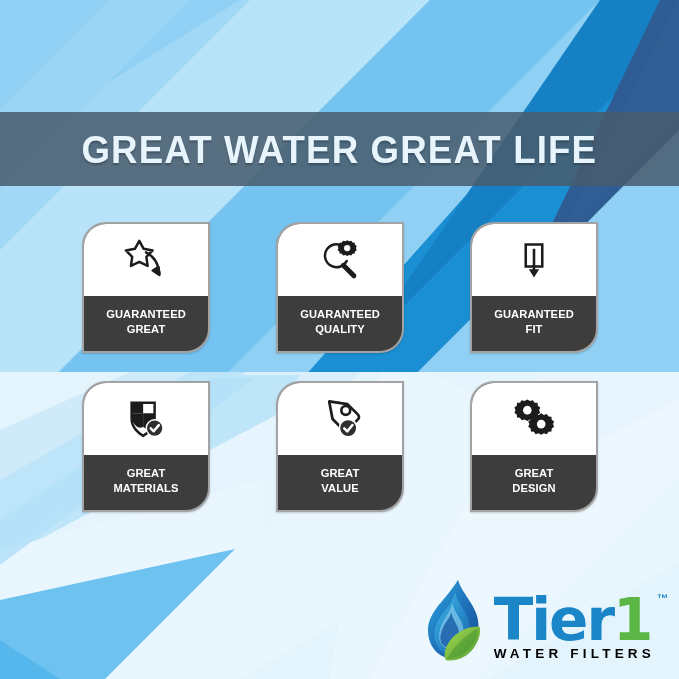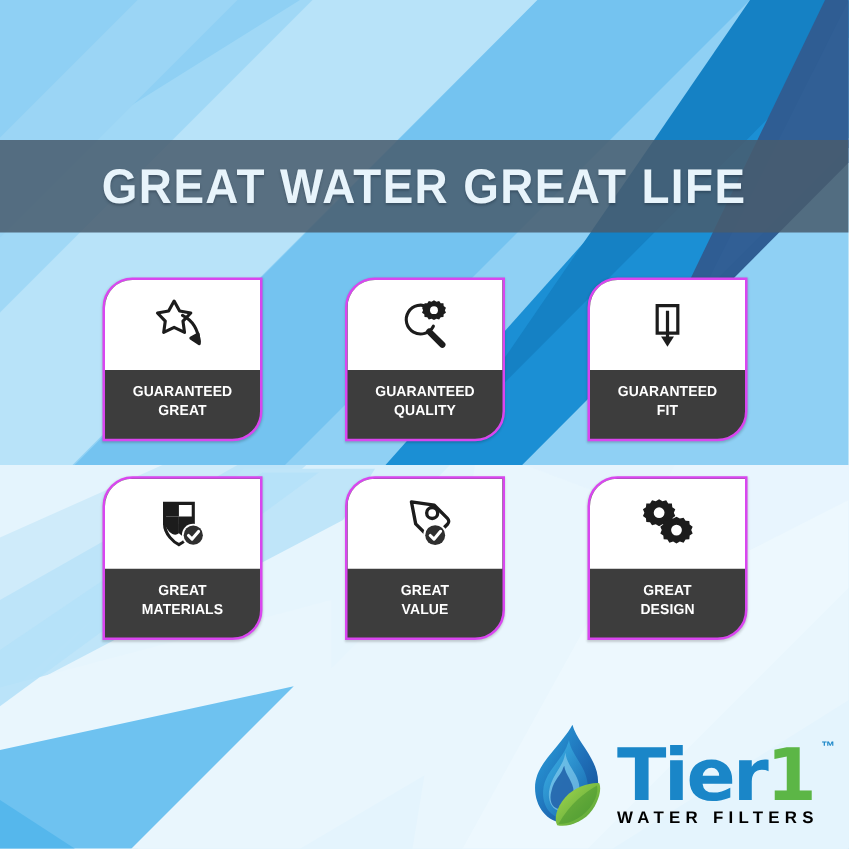--- a/index.html
+++ b/index.html
@@ -53,21 +53,21 @@
     justify-content:center;
     column-gap:66px;
     row-gap:28px;
   }
 
   .card {
     position:relative;
     width:128px; height:131px;
     border-radius:24px 0 24px 0;
     background:#3d3d3d;
-    border:2px solid #d946ef;
+    border:2px solid #a3a3a3;
     overflow:hidden;
     display:flex; flex-direction:column;
     box-shadow:0 1px 2px rgba(0,0,0,0.18);
   }
   .card-icon {
     height:72px;
     background:#ffffff;
     display:flex; align-items:center; justify-content:center;
     flex:0 0 auto;
   }

